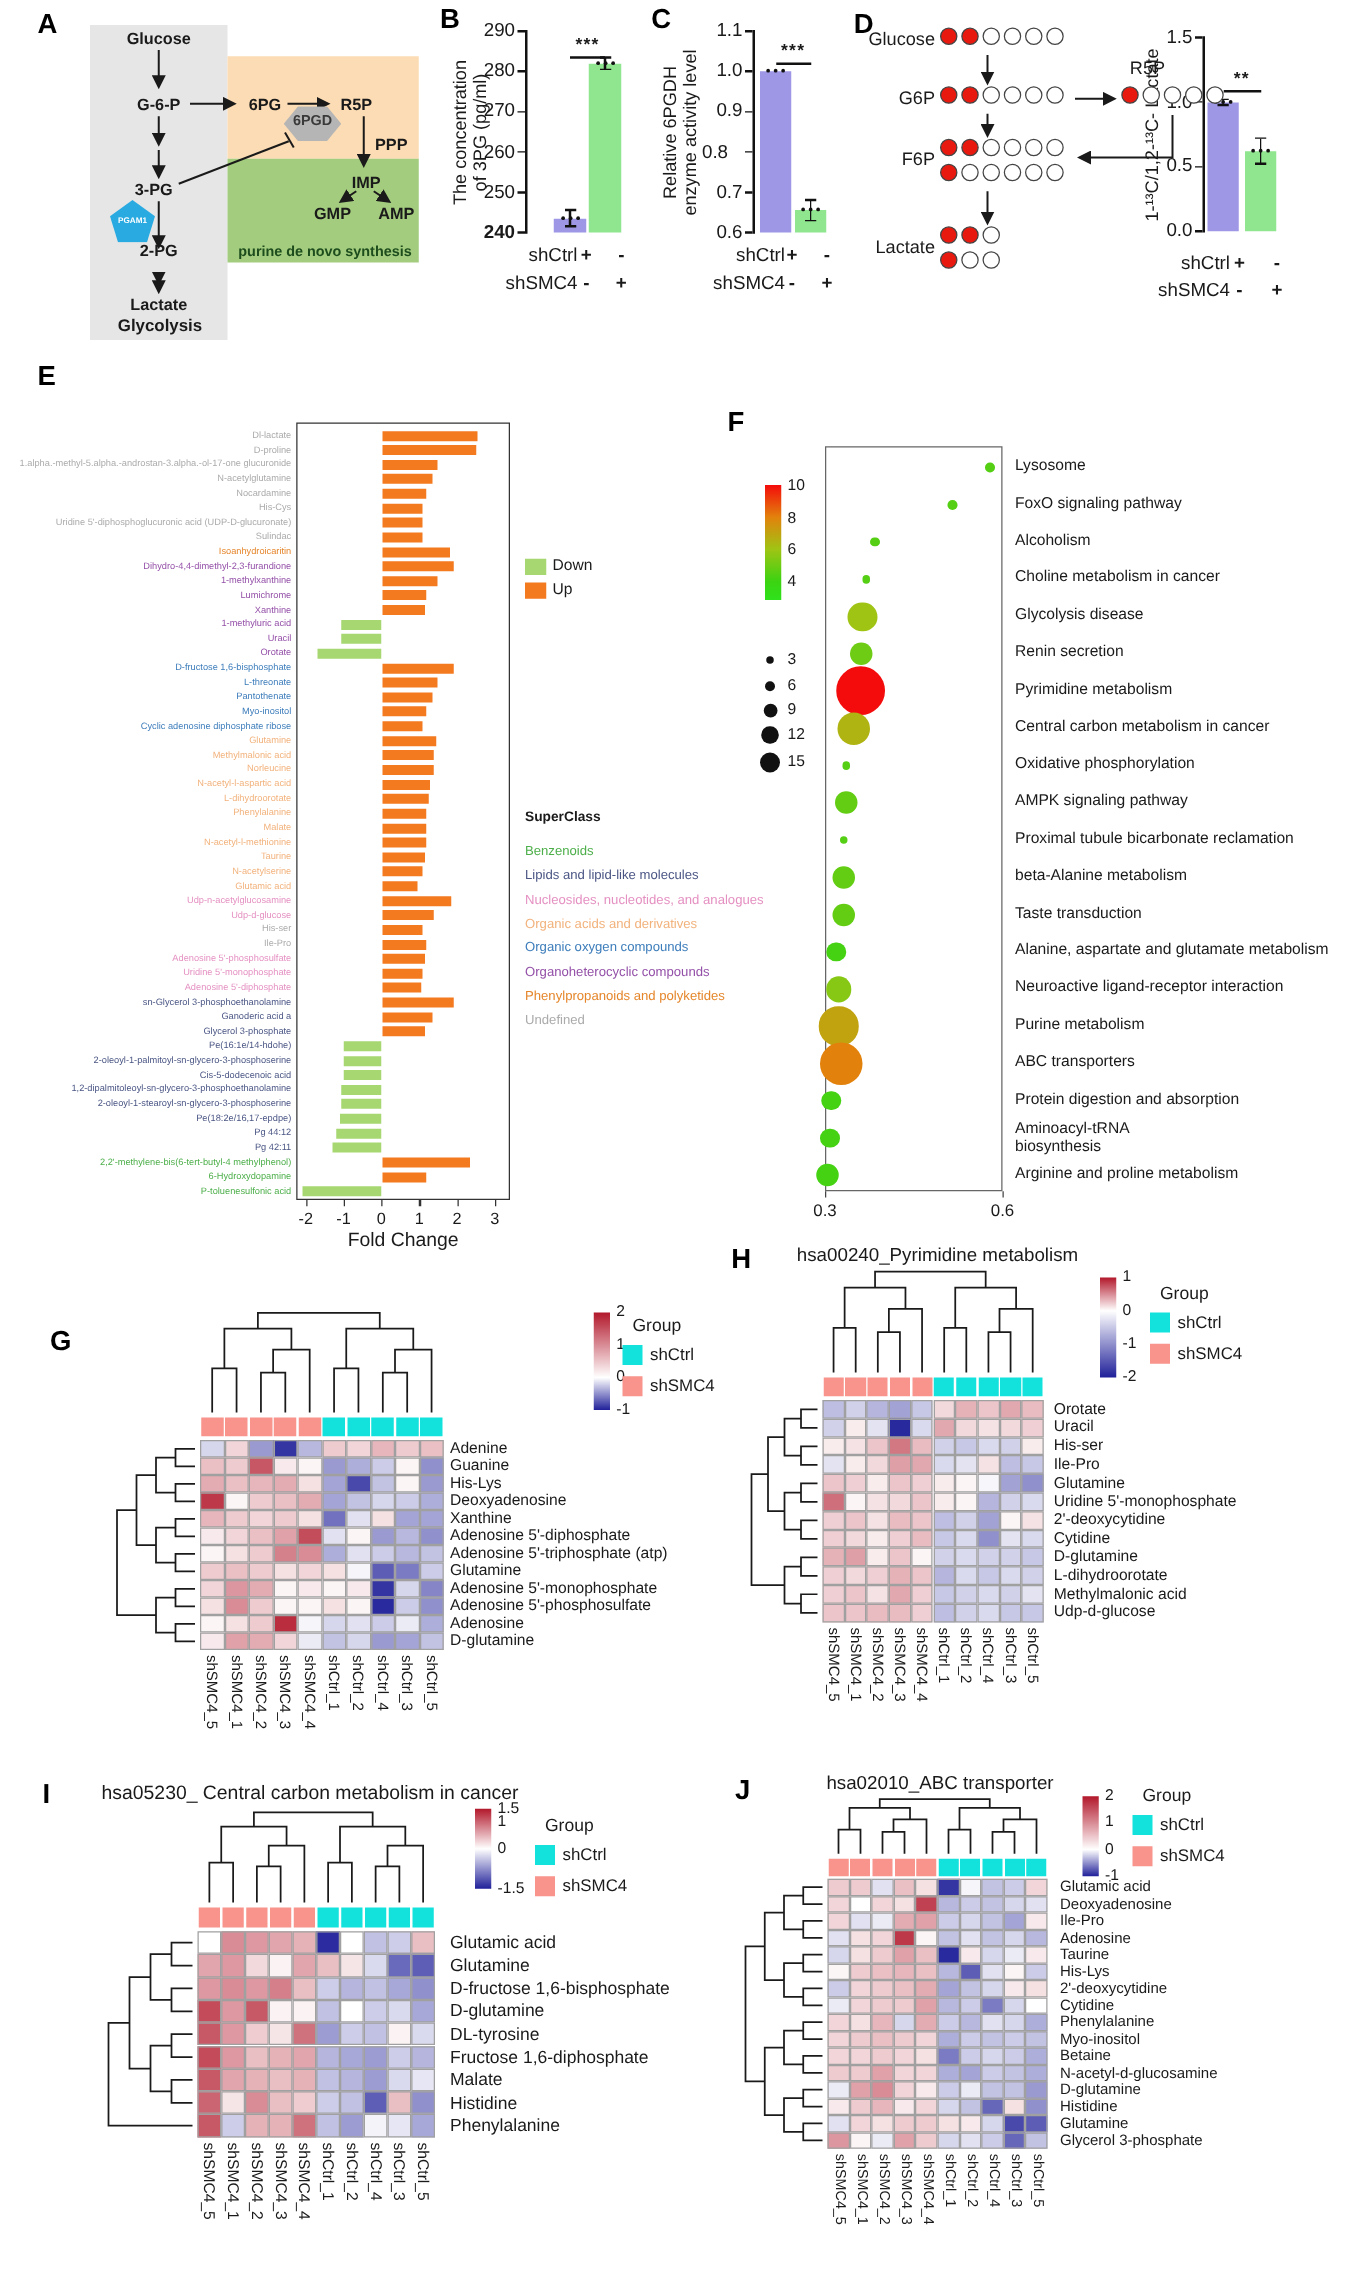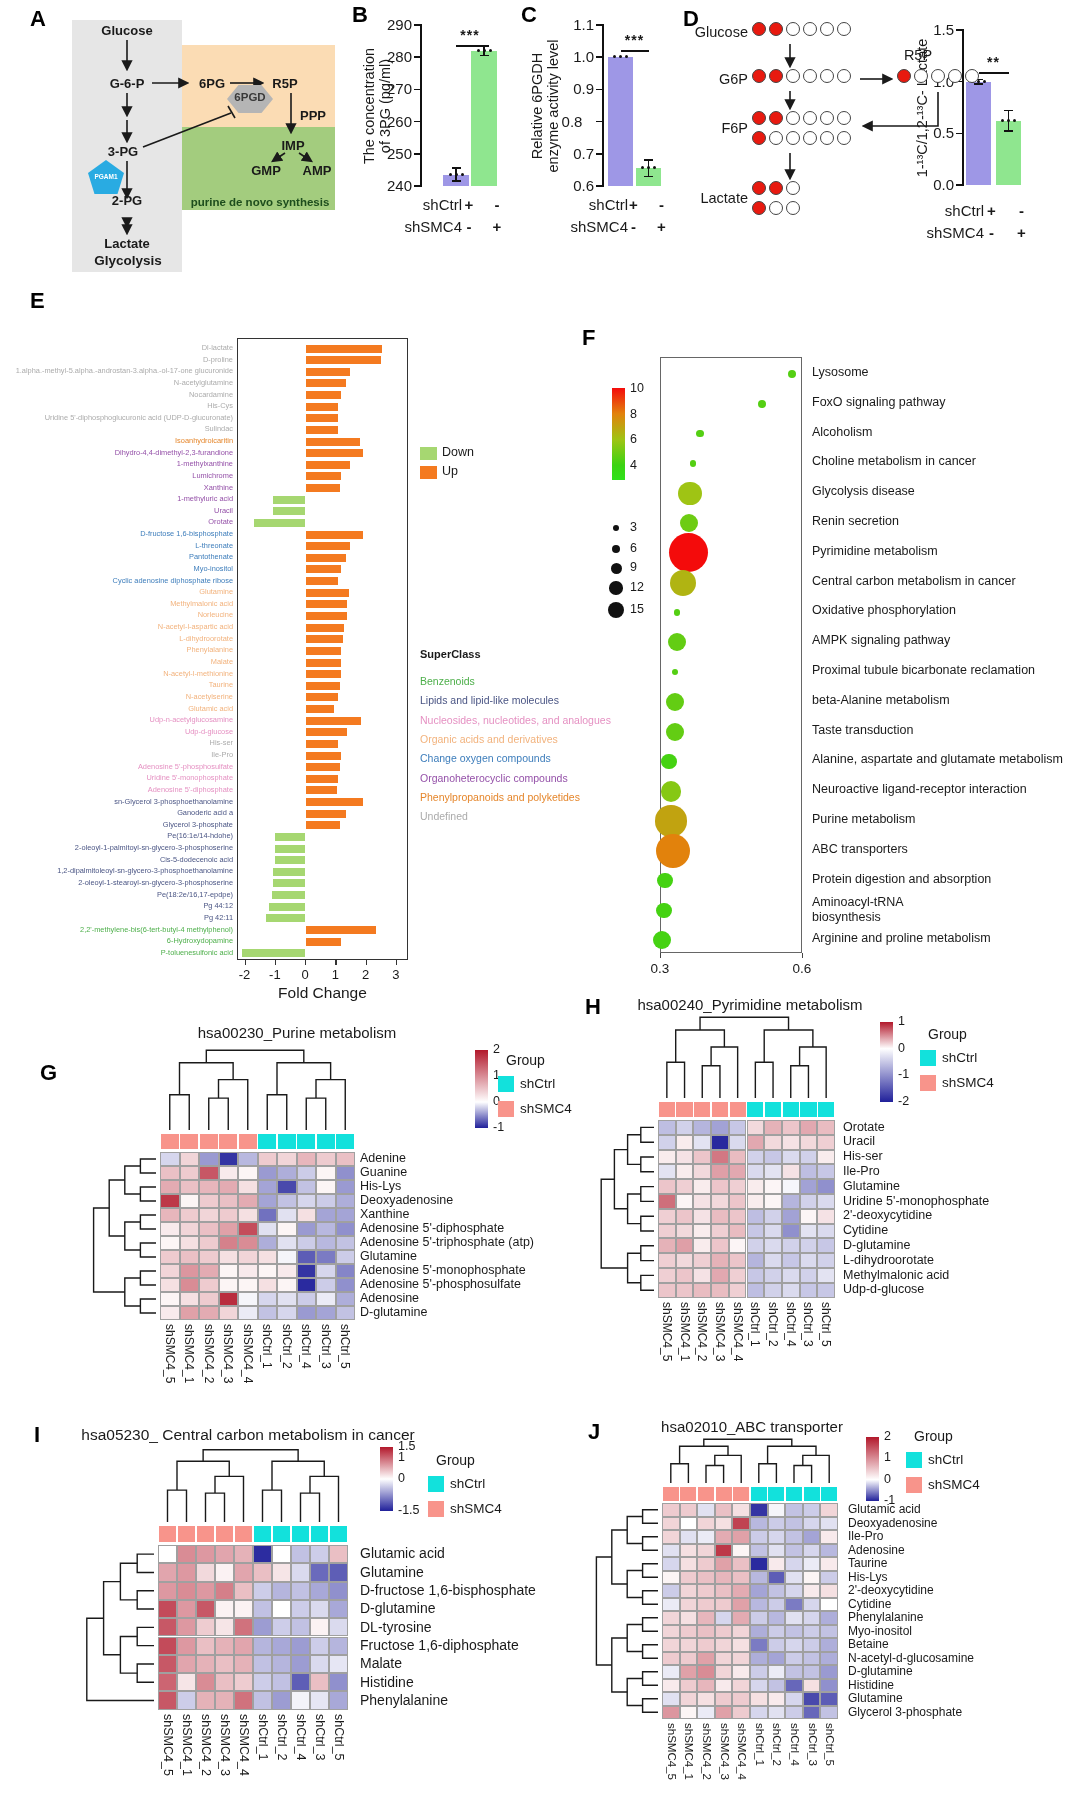--- a/index.html
+++ b/index.html
@@ -71,21 +71,21 @@
   <div class="nodetxt" style="left:88px;top:253px;width:80px;font-size:13.5px">Glycolysis</div>
   <div class="nodetxt" style="left:293px;top:108px;width:40px">PPP</div>
   <div class="nodetxt" style="left:185px;top:196px;width:150px;font-size:11.5px;color:#1d4d1d">purine de novo synthesis</div>
   <div class="abs" style="left:88px;top:160px;width:36px;height:34px;background:#29abe2;clip-path:polygon(50% 0%,100% 38%,82% 100%,18% 100%,0% 38%)"></div>
   <div class="abs" style="left:88px;top:173px;width:36px;text-align:center;font-size:6.5px;font-weight:bold;color:#fff">PGAM1</div>
   <div class="abs" style="left:227px;top:85px;width:46px;height:28px;background:#b5b5b5;clip-path:polygon(25% 0%,75% 0%,100% 50%,75% 100%,25% 100%,0% 50%)"></div>
   <div class="abs" style="left:227px;top:91px;width:46px;text-align:center;font-size:11.5px;font-weight:bold;color:#3a3a3a">6PGD</div>
 
 <div style="position: absolute; left: 420px; top: 24px; width: 2px; height: 163px; background: rgb(17, 17, 17);"></div>
     <div style="position: absolute; left: 414px; top: 185.2px; width: 6px; height: 1.6px; background: rgb(17, 17, 17);"></div>
-    <div style="position: absolute; left: 368px; top: 177px; width: 44px; text-align: right; font-size: 15px;">240</div>
+    <div style="position: absolute; left: 368px; top: 177px; width: 44px; text-align: right; font-size: 15px; font-weight: bold;">240</div>
     <div style="position: absolute; left: 414px; top: 153px; width: 6px; height: 1.6px; background: rgb(17, 17, 17);"></div>
     <div style="position: absolute; left: 368px; top: 144.8px; width: 44px; text-align: right; font-size: 15px;">250</div>
     <div style="position: absolute; left: 414px; top: 120.8px; width: 6px; height: 1.6px; background: rgb(17, 17, 17);"></div>
     <div style="position: absolute; left: 368px; top: 112.6px; width: 44px; text-align: right; font-size: 15px;">260</div>
     <div style="position: absolute; left: 414px; top: 88.6px; width: 6px; height: 1.6px; background: rgb(17, 17, 17);"></div>
     <div style="position: absolute; left: 368px; top: 80.4px; width: 44px; text-align: right; font-size: 15px;">270</div>
     <div style="position: absolute; left: 414px; top: 56.4px; width: 6px; height: 1.6px; background: rgb(17, 17, 17);"></div>
     <div style="position: absolute; left: 368px; top: 48.2px; width: 44px; text-align: right; font-size: 15px;">280</div>
     <div style="position: absolute; left: 414px; top: 24.2px; width: 6px; height: 1.6px; background: rgb(17, 17, 17);"></div>
     <div style="position: absolute; left: 368px; top: 16px; width: 44px; text-align: right; font-size: 15px;">290</div>
@@ -341,21 +341,21 @@
     <div style="position: absolute; left: 252.5px; top: 984px; width: 140px; text-align: center; font-size: 15.5px;">Fold Change</div>
     <div style="position: absolute; left: 420px; top: 447px; width: 17px; height: 13px; background: rgb(166, 215, 113);"></div>
     <div style="position: absolute; left: 442px; top: 445px; font-size: 12.5px;">Down</div>
     <div style="position: absolute; left: 420px; top: 466px; width: 17px; height: 13px; background: rgb(244, 122, 32);"></div>
     <div style="position: absolute; left: 442px; top: 464px; font-size: 12.5px;">Up</div>
     <div style="position: absolute; left: 420px; top: 648px; font-size: 11px; font-weight: bold;">SuperClass</div>
     <div style="position: absolute; left: 420px; top: 675px; font-size: 10.5px; color: rgb(77, 175, 74);">Benzenoids</div>
     <div style="position: absolute; left: 420px; top: 694.3px; font-size: 10.5px; color: rgb(74, 85, 132);">Lipids and lipid-like molecules</div>
     <div style="position: absolute; left: 420px; top: 713.6px; font-size: 10.5px; color: rgb(229, 144, 194);">Nucleosides, nucleotides, and analogues</div>
     <div style="position: absolute; left: 420px; top: 732.9px; font-size: 10.5px; color: rgb(242, 178, 124);">Organic acids and derivatives</div>
-    <div style="position: absolute; left: 420px; top: 752.2px; font-size: 10.5px; color: rgb(61, 125, 187);">Change oxygen compounds</div>
+    <div style="position: absolute; left: 420px; top: 752.2px; font-size: 10.5px; color: rgb(61, 125, 187);">Organic oxygen compounds</div>
     <div style="position: absolute; left: 420px; top: 771.5px; font-size: 10.5px; color: rgb(148, 80, 168);">Organoheterocyclic compounds</div>
     <div style="position: absolute; left: 420px; top: 790.8px; font-size: 10.5px; color: rgb(229, 134, 43);">Phenylpropanoids and polyketides</div>
     <div style="position: absolute; left: 420px; top: 810.1px; font-size: 10.5px; color: rgb(171, 171, 171);">Undefined</div>
     <div style="position: absolute; left: 660px; top: 357px; width: 142px; height: 596px; border: 1px solid rgb(102, 102, 102); box-sizing: border-box;"></div>
     <div style="position: absolute; left: 788.16px; top: 370.1px; width: 7.8px; height: 7.8px; border-radius: 50%; background: rgb(84, 207, 19);"></div>
     <div style="position: absolute; left: 812px; top: 365px; width: 268px; font-size: 12.5px; line-height: 1.2; white-space: pre-line;">Lysosome</div>
     <div style="position: absolute; left: 757.985px; top: 399.9px; width: 7.8px; height: 7.8px; border-radius: 50%; background: rgb(84, 207, 19);"></div>
     <div style="position: absolute; left: 812px; top: 394.8px; width: 268px; font-size: 12.5px; line-height: 1.2; white-space: pre-line;">FoxO signaling pathway</div>
     <div style="position: absolute; left: 696.215px; top: 429.7px; width: 7.8px; height: 7.8px; border-radius: 50%; background: rgb(84, 207, 19);"></div>
     <div style="position: absolute; left: 812px; top: 424.6px; width: 268px; font-size: 12.5px; line-height: 1.2; white-space: pre-line;">Alcoholism</div>
@@ -406,21 +406,20 @@
     <div style="position: absolute; left: 613px; top: 525px; width: 6px; height: 6px; border-radius: 50%; background: rgb(17, 17, 17);"></div>
     <div style="position: absolute; left: 630px; top: 520px; font-size: 12.5px;">3</div>
     <div style="position: absolute; left: 611.75px; top: 544.75px; width: 8.5px; height: 8.5px; border-radius: 50%; background: rgb(17, 17, 17);"></div>
     <div style="position: absolute; left: 630px; top: 541px; font-size: 12.5px;">6</div>
     <div style="position: absolute; left: 610.5px; top: 562.5px; width: 11px; height: 11px; border-radius: 50%; background: rgb(17, 17, 17);"></div>
     <div style="position: absolute; left: 630px; top: 560px; font-size: 12.5px;">9</div>
     <div style="position: absolute; left: 609.25px; top: 581.25px; width: 13.5px; height: 13.5px; border-radius: 50%; background: rgb(17, 17, 17);"></div>
     <div style="position: absolute; left: 630px; top: 580px; font-size: 12.5px;">12</div>
     <div style="position: absolute; left: 608px; top: 602px; width: 16px; height: 16px; border-radius: 50%; background: rgb(17, 17, 17);"></div>
     <div style="position: absolute; left: 630px; top: 602px; font-size: 12.5px;">15</div>
-    <div style="position: absolute; left: 57px; top: 1024px; width: 480px; text-align: center; font-size: 15px;">hsa00230_Purine metabolism</div>
     <svg width="197" height="84" style="position: absolute; left: 159px; top: 1046px; overflow: visible;">
       <path d="M10.75,84 L10.75,48.72 L30.25,48.72 L30.25,84" fill="none" stroke="#1a1a1a" stroke-width="1.4"></path>
       <path d="M49.75,84 L49.75,52.08 L69.25,52.08 L69.25,84" fill="none" stroke="#1a1a1a" stroke-width="1.4"></path>
       <path d="M59.5,52.08 L59.5,33.6 L88.75,33.6 L88.75,84" fill="none" stroke="#1a1a1a" stroke-width="1.4"></path>
       <path d="M20.5,48.72 L20.5,16.8 L74.125,16.8 L74.125,33.6" fill="none" stroke="#1a1a1a" stroke-width="1.4"></path>
       <path d="M108.25,84 L108.25,48.72 L127.75,48.72 L127.75,84" fill="none" stroke="#1a1a1a" stroke-width="1.4"></path>
       <path d="M147.25,84 L147.25,52.08 L166.75,52.08 L166.75,84" fill="none" stroke="#1a1a1a" stroke-width="1.4"></path>
       <path d="M157,52.08 L157,33.6 L186.25,33.6 L186.25,84" fill="none" stroke="#1a1a1a" stroke-width="1.4"></path>
       <path d="M118,48.72 L118,16.8 L171.625,16.8 L171.625,33.6" fill="none" stroke="#1a1a1a" stroke-width="1.4"></path>
       <path d="M47.3125,16.8 L47.3125,4.2 L144.8125,4.2 L144.8125,16.8" fill="none" stroke="#1a1a1a" stroke-width="1.4"></path>

